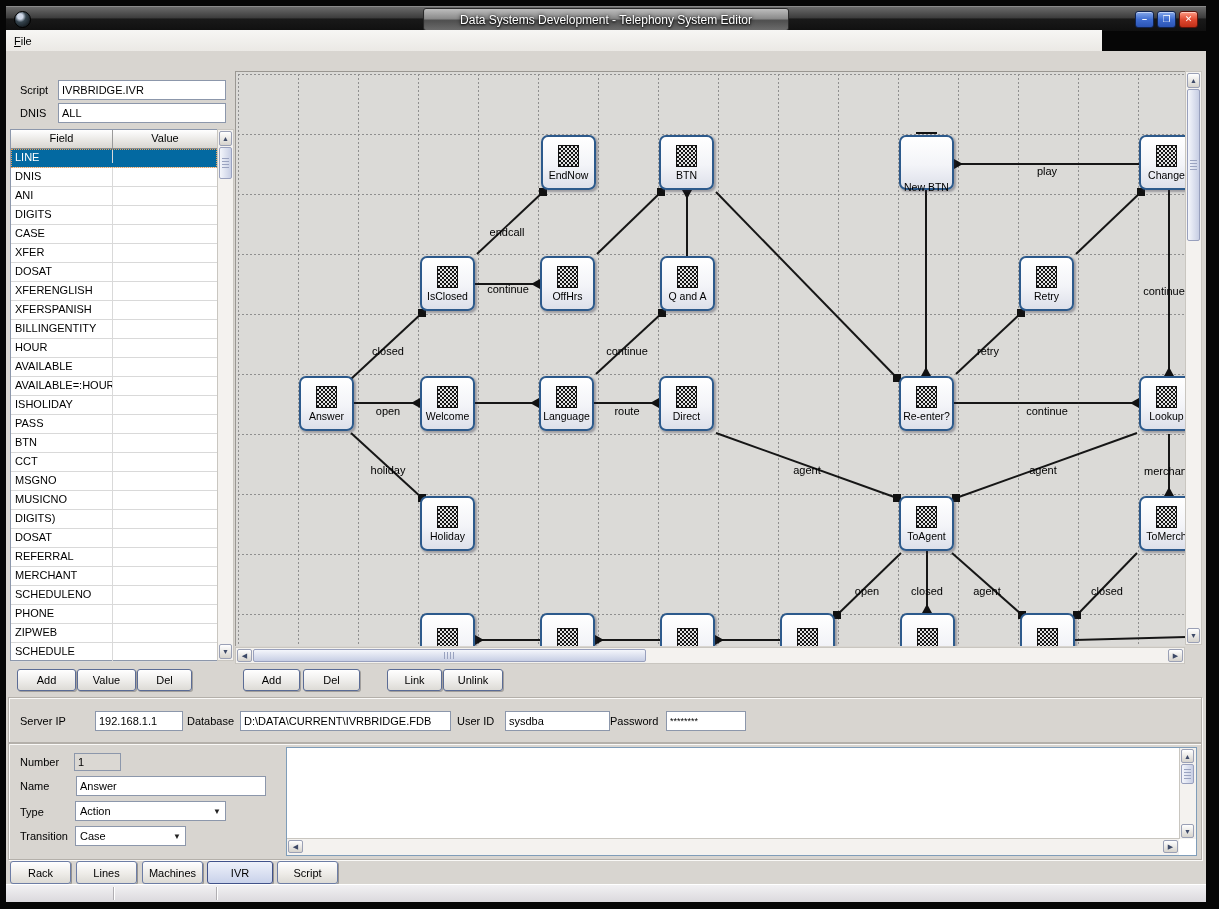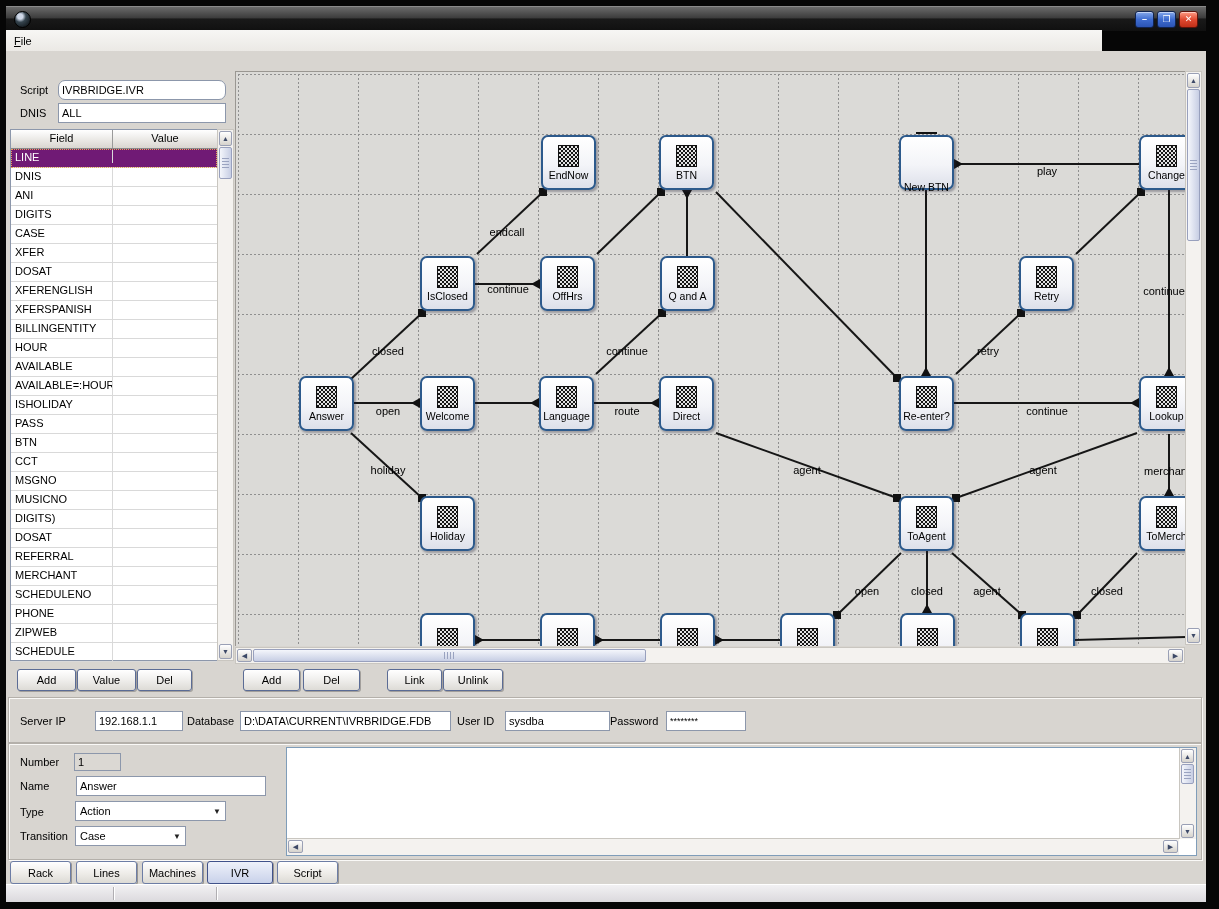--- a/index.html
+++ b/index.html
@@ -50,21 +50,21 @@
   #field-grid{left:10px;top:129px;width:208px;height:532px;background:#fff;border:1px solid #8c97ab;box-sizing:border-box;}
   #field-head{display:flex;height:19px;background:linear-gradient(#ffffff,#d9d6d0);
     border-bottom:1px solid #8a8a8a;box-sizing:border-box;}
   .hcell{padding:2px 4px;box-sizing:border-box;text-align:center;}
   .hcell.f1{width:102px;border-right:1px solid #9a9a9a;}
   .hcell.f2{flex:1;}
   .frow{display:flex;height:19px;box-sizing:border-box;border-bottom:1px solid #d9d9d9;}
   .fcell{padding:2px 4px;box-sizing:border-box;overflow:hidden;white-space:nowrap;}
   .fcell.f1{width:102px;border-right:1px solid #d9d9d9;}
   .fcell.f2{flex:1;}
-  .frow.sel{background:#701a75;color:#fff;outline:1px dotted #e8a05a;outline-offset:-1px;flex-direction:column;}
+  .frow.sel{background:#0369a1;color:#fff;outline:1px dotted #e8a05a;outline-offset:-1px;flex-direction:column;}
   
   .sb{position:absolute;background:#f4f2ef;border:1px solid #c9c6c0;box-sizing:border-box;}
   .sbtn{position:absolute;background:linear-gradient(#ffffff,#d6d3cd);border:1px solid #9aa0b5;
     border-radius:2px;display:flex;align-items:center;justify-content:center;
     font-size:7px;color:#3e4a68;line-height:1;box-sizing:border-box;}
   .sthumb{position:absolute;background:linear-gradient(90deg,#f4f6fb,#c7cee4);border:1px solid #98a0bd;
     border-radius:2px;box-sizing:border-box;display:flex;}
   .sthumb.h{background:linear-gradient(#f4f6fb,#c7cee4);}
   .grip-h{width:11px;height:7px;margin:auto;background:repeating-linear-gradient(90deg,#9aa3c0 0 1px,transparent 1px 3px);}
   .grip-v{width:7px;height:11px;margin:auto;background:repeating-linear-gradient(#9aa3c0 0 1px,transparent 1px 3px);}
@@ -89,33 +89,36 @@
   .tab{position:absolute;top:861px;height:21px;display:flex;align-items:center;justify-content:center;
     background:linear-gradient(#ffffff,#eceae6 60%,#dcdad5);border:1.5px solid #6d7da5;
     border-radius:3px;font-size:11px;box-shadow:1px 1px 0 rgba(0,0,0,.3);}
   .tab.active{background:linear-gradient(#eef1fa,#c9d2ea);border-color:#41528a;}
 </style>
 </head>
 <body>
 
 <div id="titlebar" class="abs">
   <div id="app-icon"></div>
+  <div id="title-plate">
+    <span id="title-text">Data Systems Development - Telephony System Editor</span>
+  </div>
   <div id="capbtns">
     <div class="capbtn blue">–</div>
     <div class="capbtn blue">❐</div>
     <div class="capbtn red">✕</div>
   </div>
 </div>
 <div id="menubar" class="abs">
   <div id="menu-file"><span class="ul">F</span><span>ile</span></div>
 </div>
 <div id="client" class="abs"></div>
 
 <div class="lbl" style="left:20px;top:84px;">Script</div>
-<div class="tbox" style="left:58px;top:80px;width:160px;height:16px;border-radius:7px;">IVRBRIDGE.IVR</div>
+<div class="tbox" style="left:58px;top:80px;width:160px;height:16px;">IVRBRIDGE.IVR</div>
 <div class="lbl" style="left:20px;top:107px;">DNIS</div>
 <div class="tbox" style="left:58px;top:103px;width:160px;height:16px;">ALL</div>
 
 <div id="field-grid" class="abs">
   <div id="field-head">
     <div class="hcell f1">Field</div>
     <div class="hcell f2">Value</div>
   </div>
   <div>
       <div class="frow sel">

